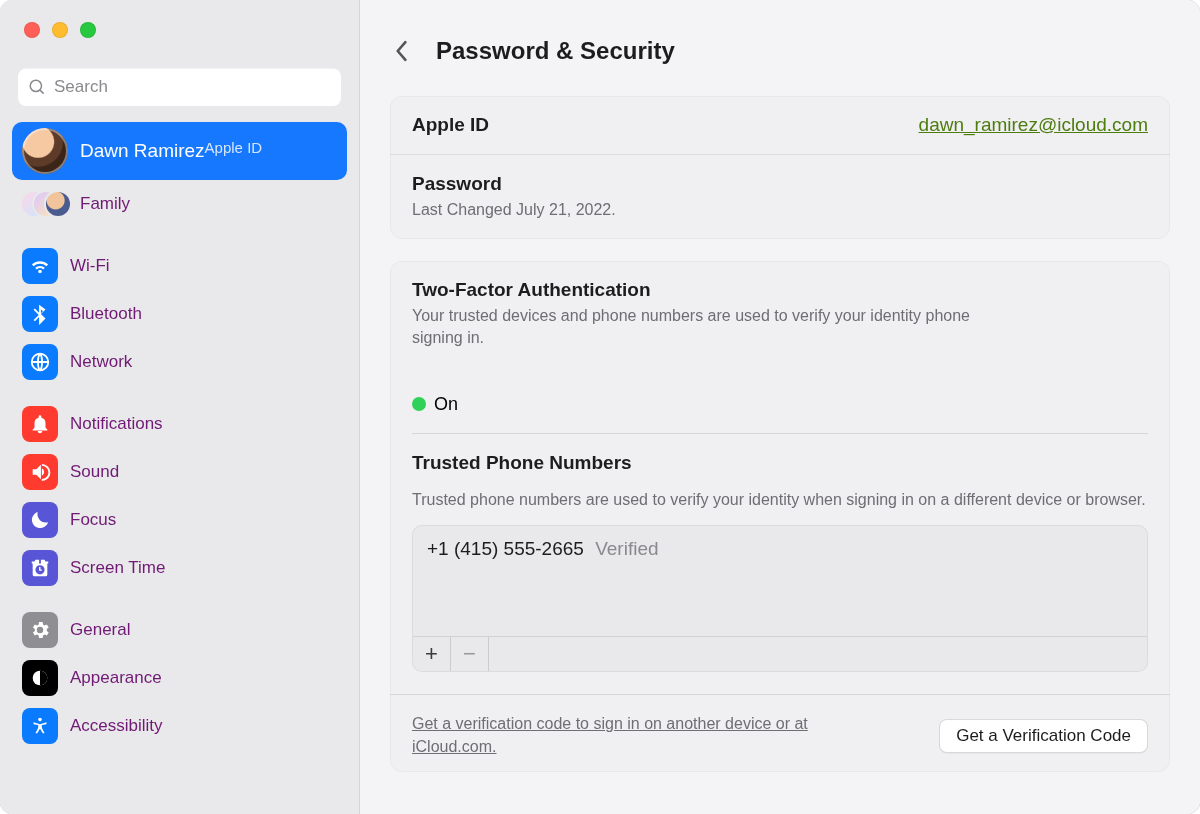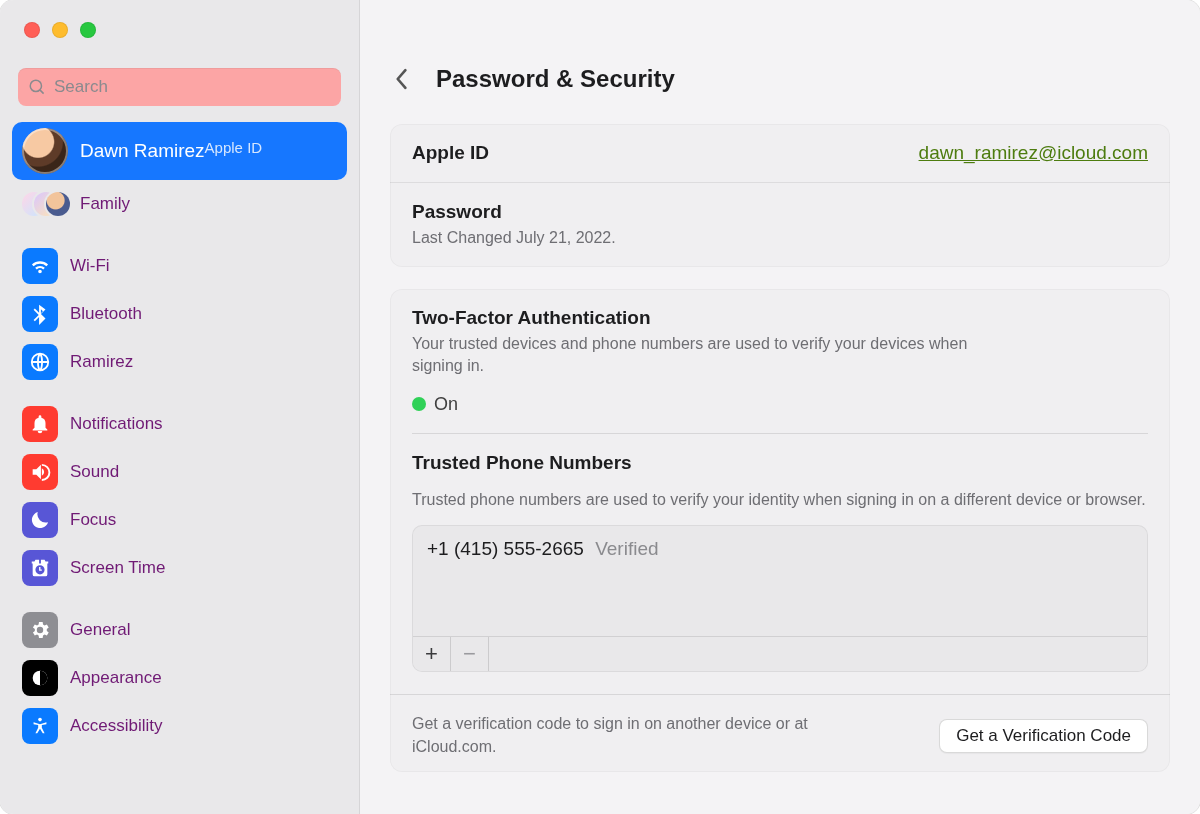--- a/index.html
+++ b/index.html
@@ -16,21 +16,21 @@
     padding-bottom: 8px;
   }
   .traffic { display: flex; gap: 12px; padding: 22px 0 0 24px; }
   .tl { width: 16px; height: 16px; border-radius: 50%; }
   .tl.red { background:#ff5f57; box-shadow: inset 0 0 0 1px rgba(0,0,0,.08); }
   .tl.yellow { background:#febc2e; box-shadow: inset 0 0 0 1px rgba(0,0,0,.08);}
   .tl.green { background:#28c840; box-shadow: inset 0 0 0 1px rgba(0,0,0,.08);}
   .search-wrap { padding: 30px 18px 10px 18px; }
   .search {
     width: 100%; height: 38px; border-radius: 8px; border: none;
-    background: #fca5a5; display: flex; align-items: center; padding: 0 10px;
+    background: #ffffff; display: flex; align-items: center; padding: 0 10px;
     box-shadow: inset 0 1px 0 rgba(0,0,0,.05);
   }
   .search svg { width: 18px; height: 18px; color: #8a8a8e; flex-shrink:0; }
   .search input {
     border: none; background: transparent; outline: none; font-size: 17px;
     color: #444; margin-left: 8px; width: 100%;
   }
   .search input::placeholder { color:#8a8a8e; }
   .nav { padding: 6px 12px 0 12px; overflow: hidden; }
   .nav-section { margin-top: 14px; }
@@ -77,21 +77,21 @@
   .label-col { display:flex; flex-direction:column; gap:4px; }
   .row-title { font-size:19px; font-weight:600; color:#1d1d1f; }
   .row-sub { font-size:16px; color:#6e6e73; line-height:1.4; max-width: 560px;}
   .value { font-size:19px; color:#4d7c0f;text-decoration:underline; }
   .btn {
     background:#fff; border:1px solid rgba(0,0,0,.15); border-radius:8px;
     padding: 6px 16px; font-size:17px; color:#1d1d1f; cursor:default;
     box-shadow: 0 1px 1px rgba(0,0,0,.04);
     white-space:nowrap;
   }
-  .status { display:flex; align-items:center; gap:8px; font-size:18px; color:#404040;}
+  .status { display:flex; align-items:center; gap:8px; font-size:18px; color:#000000;margin-top:28px;}
   .dot { width:14px;height:14px;border-radius:50%; }
   .dot.green { background:#30d158; }
   .divider { height:1px; background:rgba(0,0,0,.1); margin: 0 22px; }
   .section-block { padding: 18px 22px 22px 22px; }
   .phonebox {
     margin-top:14px; background:#e9e8ea; border-radius:10px; overflow:hidden;
     border:1px solid rgba(0,0,0,.06);
   }
   .phone-row { padding: 12px 14px; font-size:19px; color:#1d1d1f; }
   .phone-row .verified { color:#8a8a8e; margin-left:6px;}
@@ -102,21 +102,21 @@
   }
   .tb-btn {
     width:38px; height:34px; display:flex;align-items:center;justify-content:center;
     font-size:22px; color:#3a3a3c; border-right:1px solid rgba(0,0,0,.12);
   }
   .tb-btn.minus { color:#9a9a9e; }
   .footer-row {
     padding: 18px 22px 14px 22px; display:flex; align-items:center; justify-content:space-between; gap:14px;
     border-top:1px solid rgba(0,0,0,.1);
   }
-  .footer-row .row-sub { max-width: 480px; }
+  .footer-row .row-sub { max-width: 480px; text-decoration: underline; }
 </style>
 </head>
 <body>
 
 <div class="window">
 
   <div class="sidebar">
     <div class="traffic">
       <div class="tl red"></div>
       <div class="tl yellow"></div>
@@ -168,21 +168,21 @@
           </div>
           <span>Bluetooth</span>
         </div>
         <div class="nav-item">
           <div class="nav-icon" style="background:#0a7aff">
             <svg viewBox="0 0 24 24">
                 <circle cx="12" cy="12" r="9" fill="none" stroke="#fff" stroke-width="2"></circle>
                 <path d="M3 12h18M12 3c3 3 3 15 0 18M12 3c-3 3-3 15 0 18" fill="none" stroke="#fff" stroke-width="2"></path>
               </svg>
           </div>
-          <span>Ramirez</span>
+          <span>Network</span>
         </div>
       </div>
 
       <div class="nav-section">
         <div class="nav-item">
           <div class="nav-icon" style="background:#ff3b30">
             <svg viewBox="0 0 24 24">
                 <path fill="#fff" d="M12 22a2.5 2.5 0 0 0 2.5-2.5h-5A2.5 2.5 0 0 0 12 22Zm6-6V11a6 6 0 0 0-4.5-5.8V4a1.5 1.5 0 0 0-3 0v1.2A6 6 0 0 0 6 11v5l-2 2v1h16v-1Z"></path>
               </svg>
           </div>
@@ -269,21 +269,21 @@
             <div class="row-sub">Last Changed July 21, 2022.</div>
           </div>
         </div>
       </div>
 
       <div class="card">
 
         <div class="row" style="align-items:flex-start;flex-direction:column;">
           <div class="label-col">
             <div class="row-title">Two-Factor Authentication</div>
-            <div class="row-sub">Your trusted devices and phone numbers are used to verify your devices when signing in.</div>
+            <div class="row-sub">Your trusted devices and phone numbers are used to verify your identity phone signing in.</div>
           </div>
           <div class="status">
             <span class="dot green"></span>
             <span>On</span>
           </div>
         </div>
 
         <div class="divider"></div>
 
         <div class="section-block">

